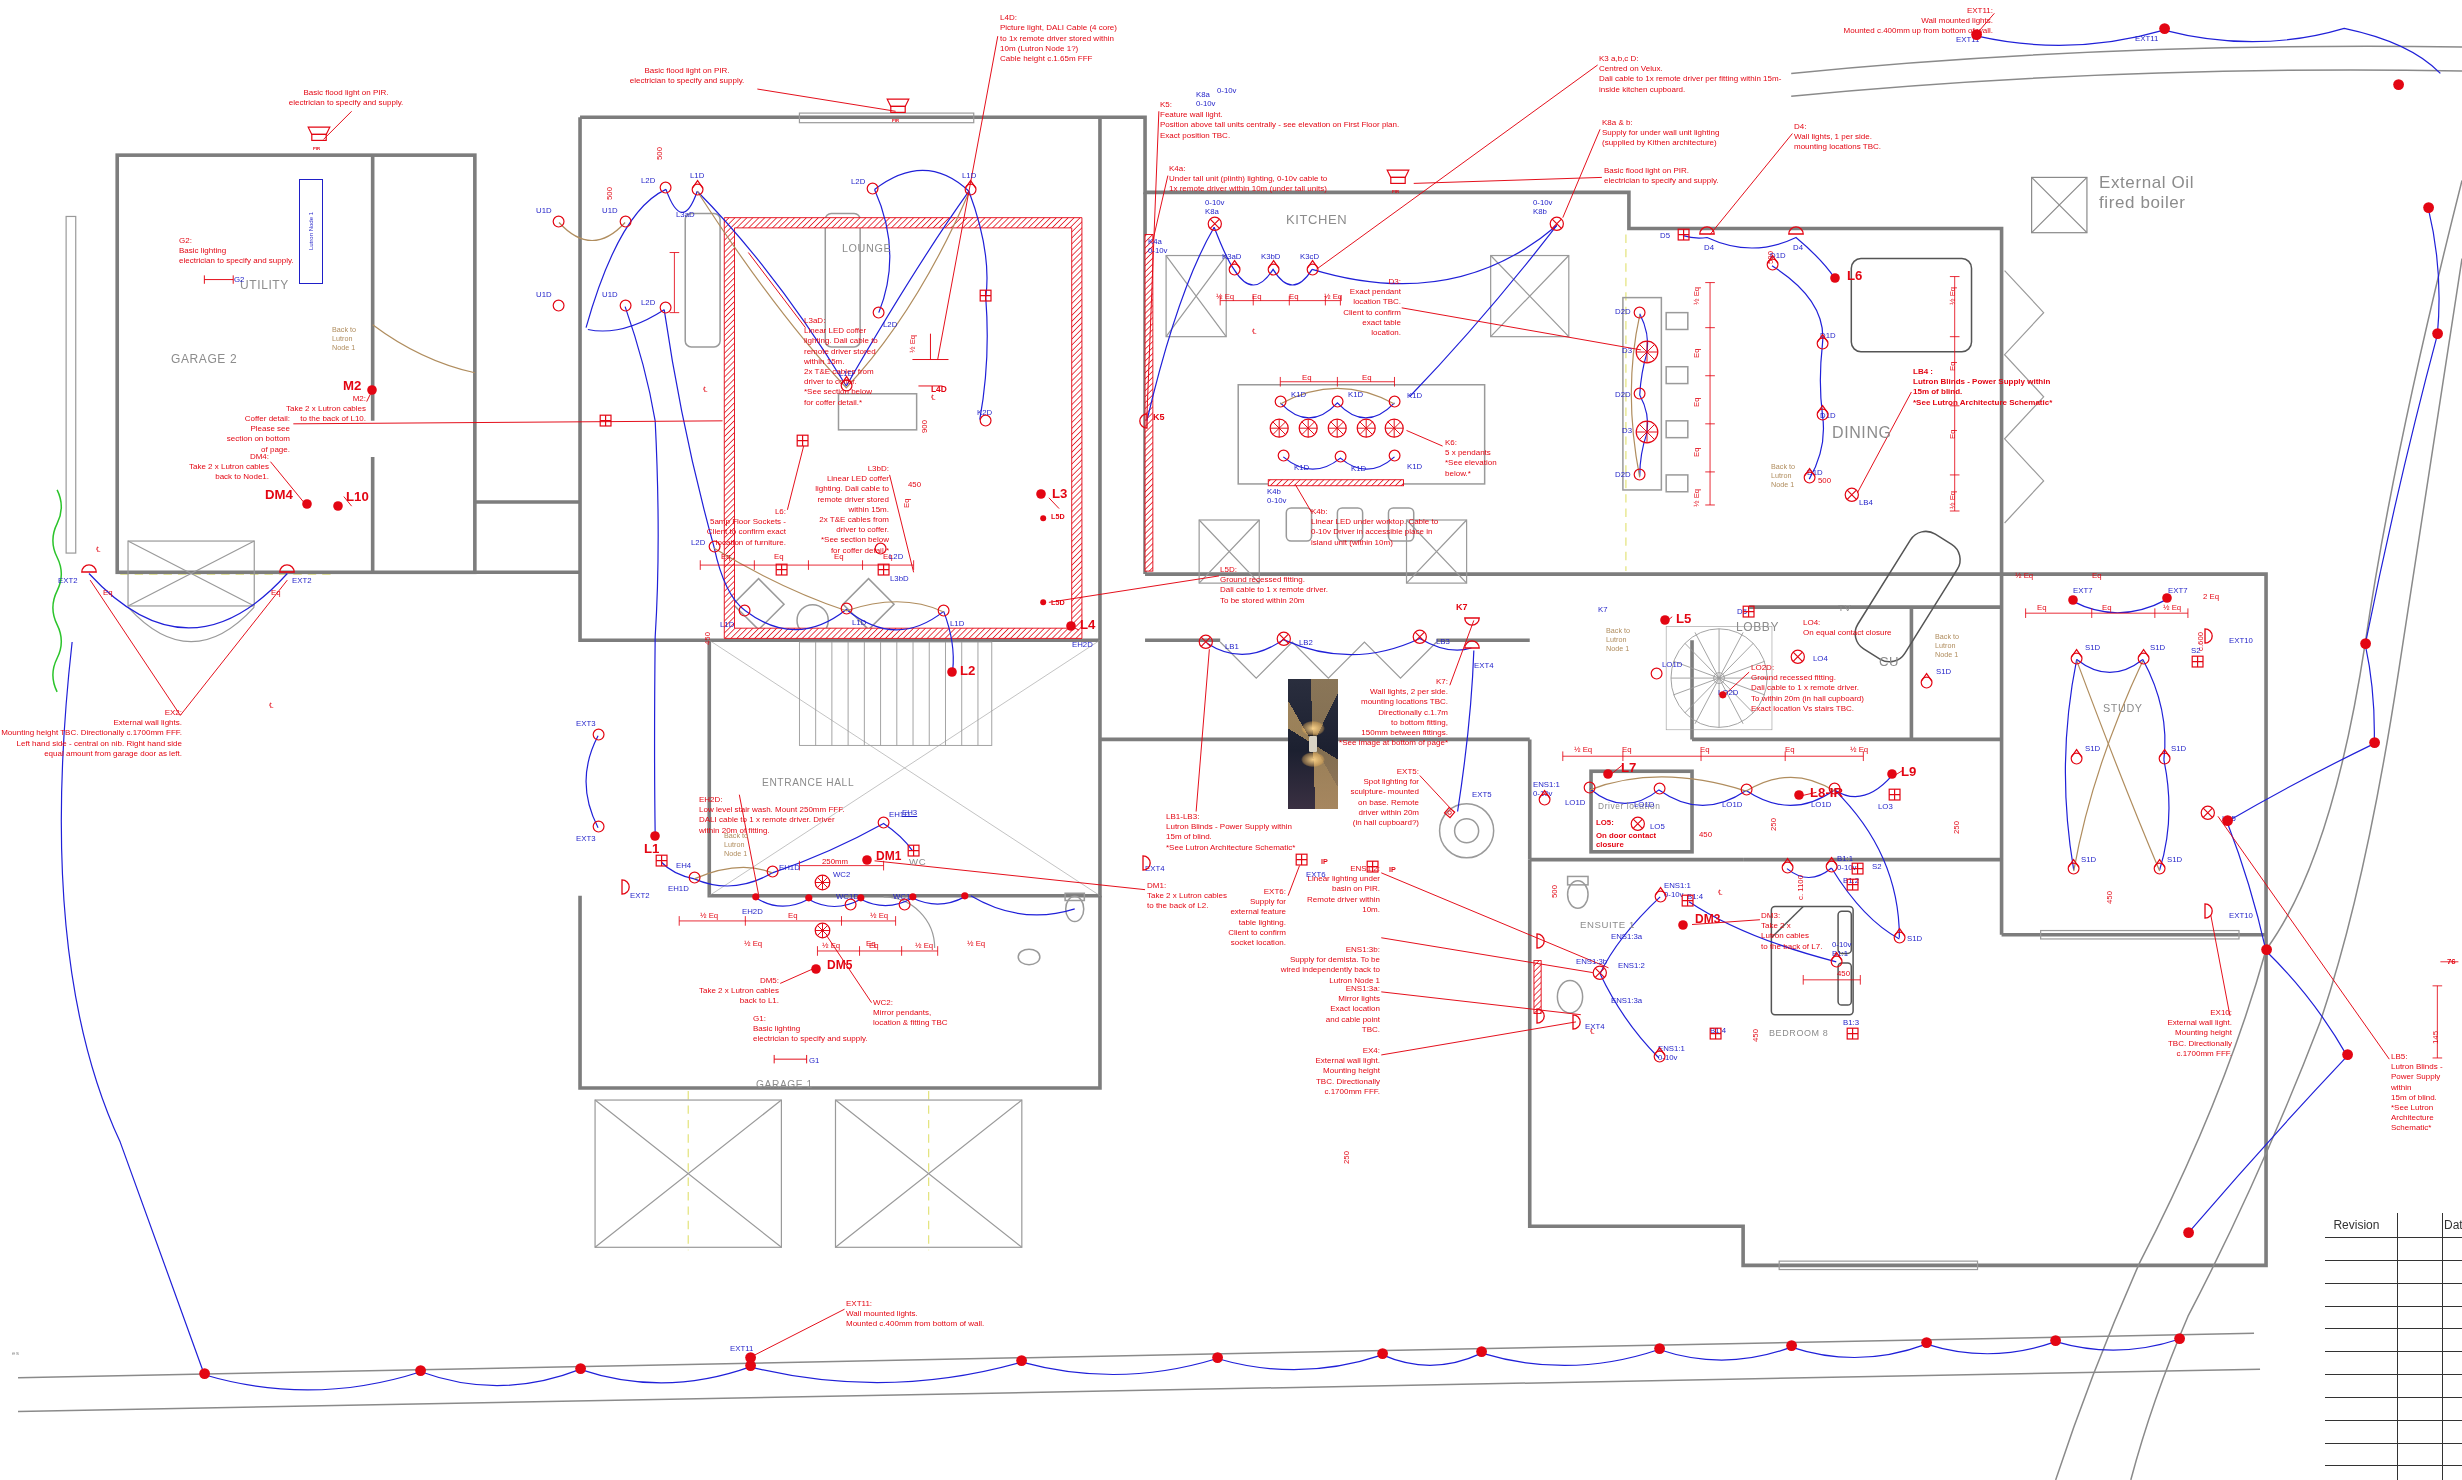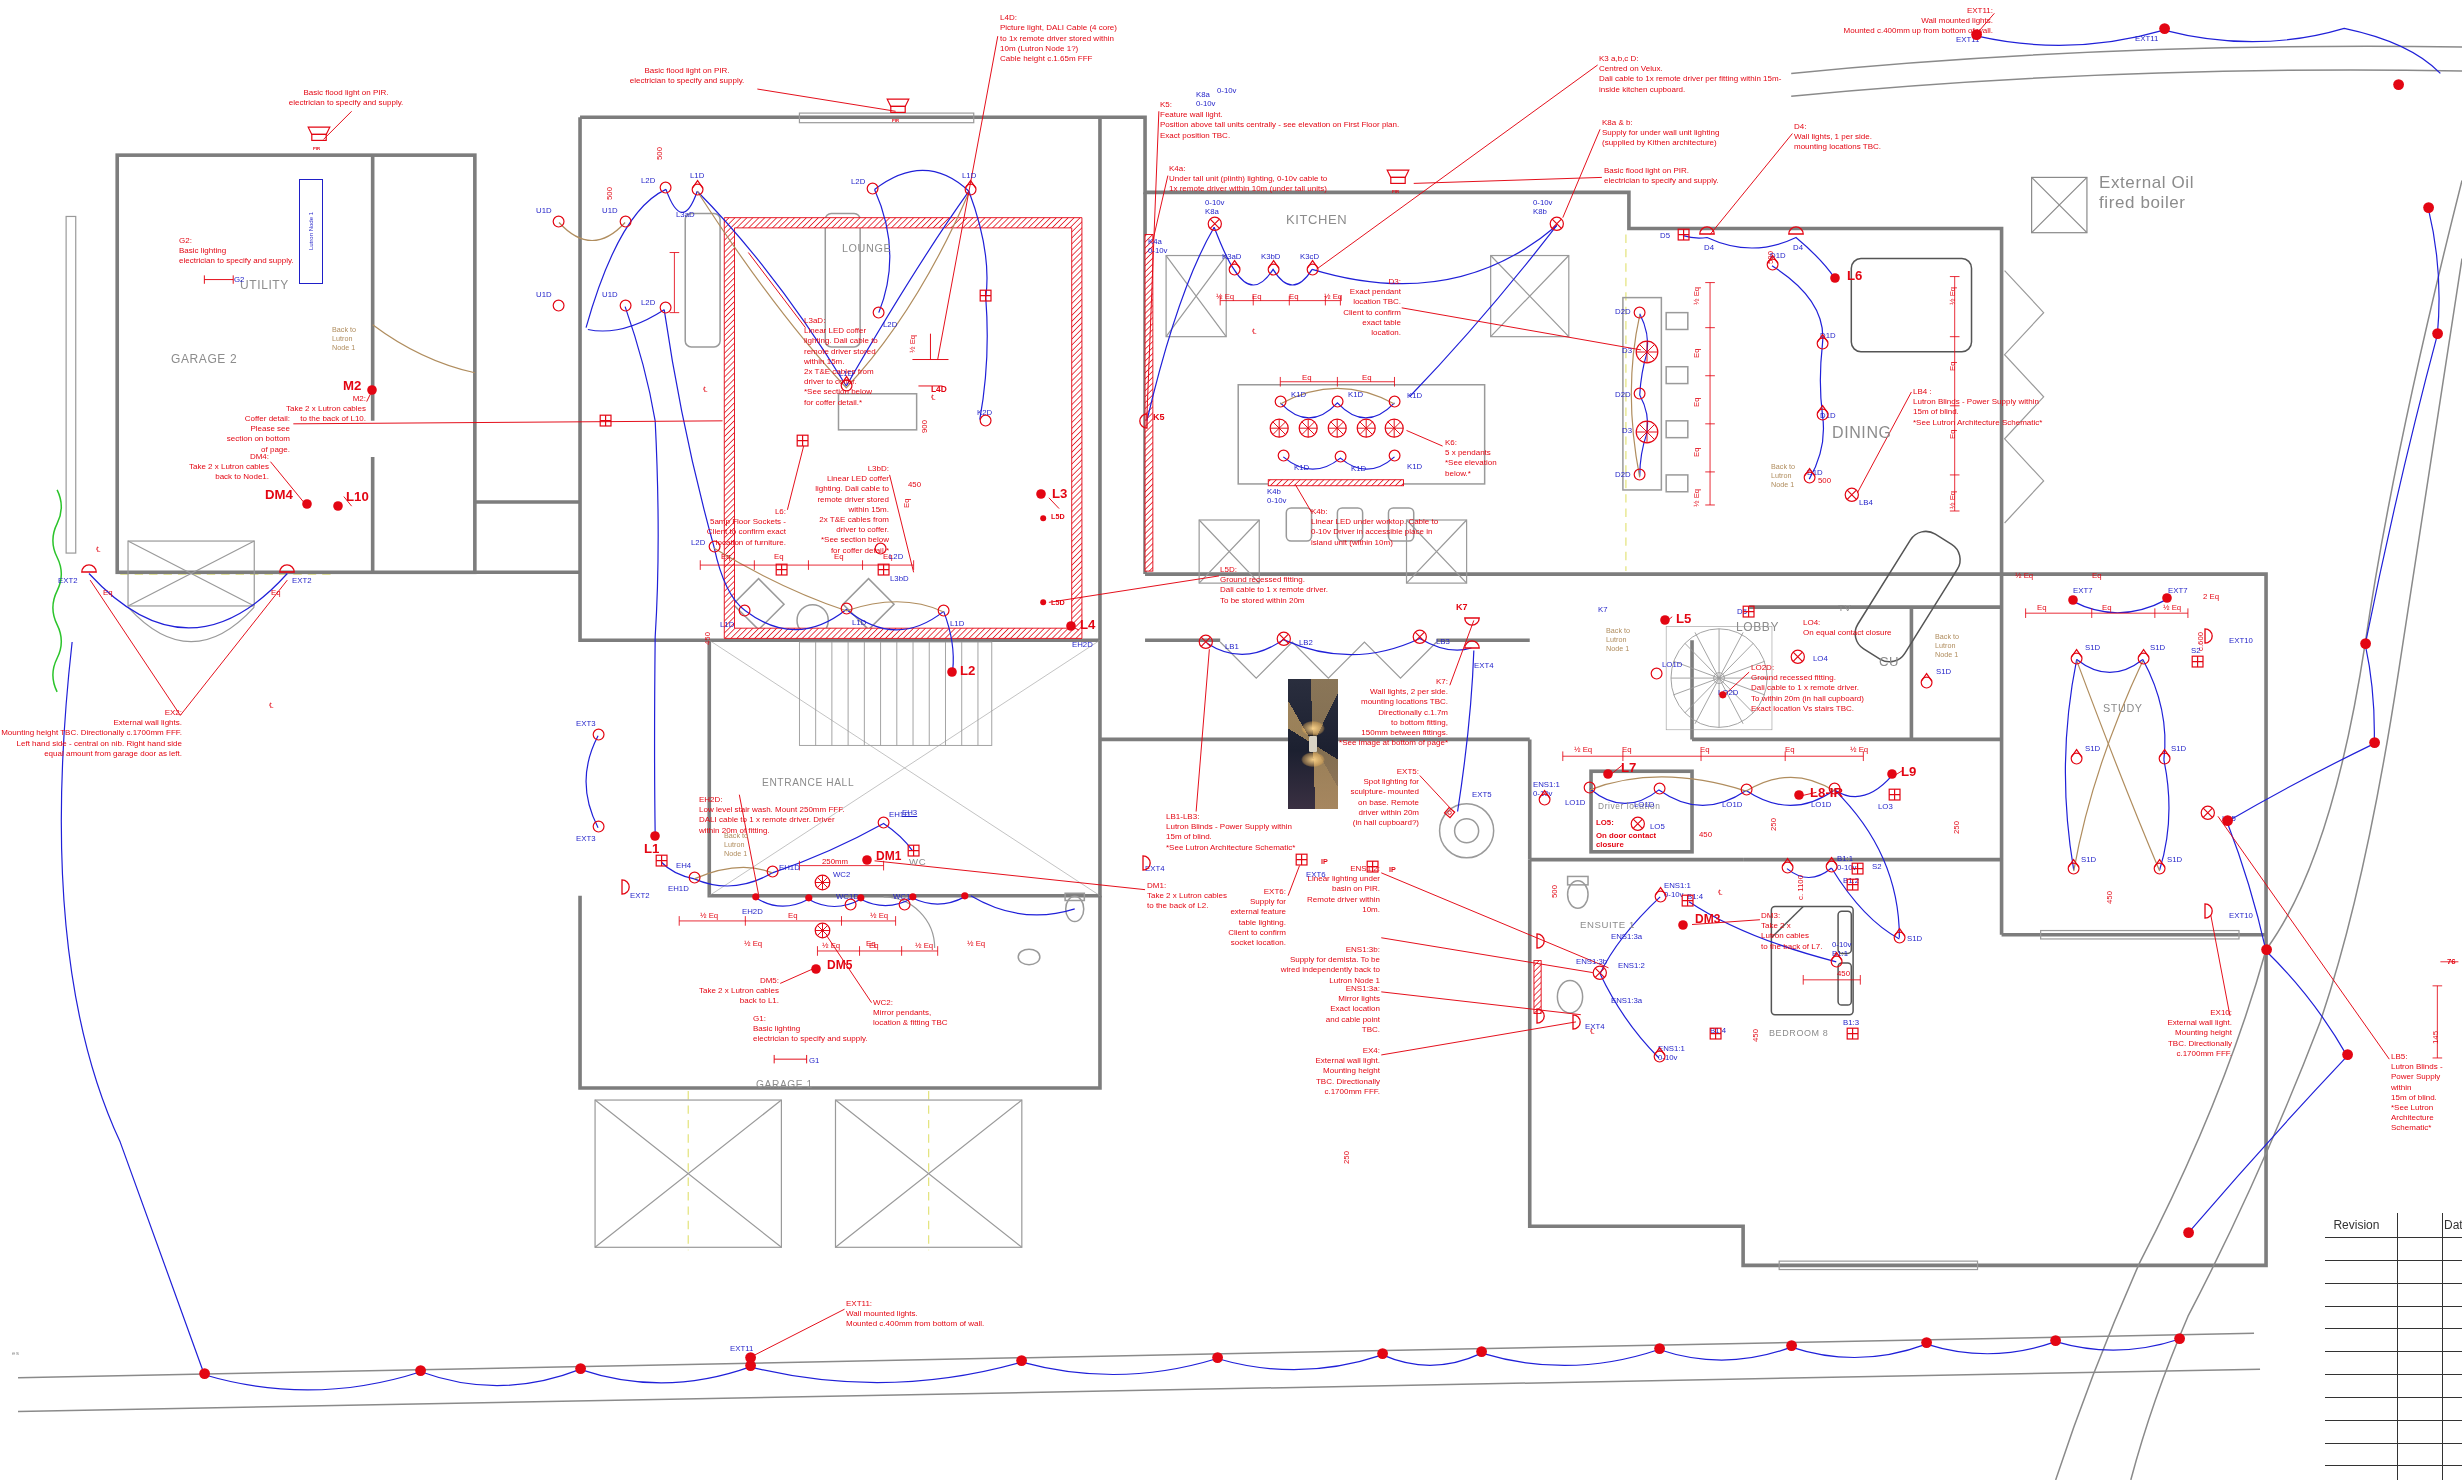--- a/index.html
+++ b/index.html
@@ -429,21 +429,21 @@
       <div class="note left" style="left: 1311px; top: 507px;">K4b:
 Linear LED under worktop. Cable to
 0-10v Driver in accessible place in
 island unit (within 10m)</div>
       <div class="note right" style="left: 1401px; top: 277px;">D3:
 Exact  pendant
 location TBC.
 Client to confirm
 exact table
 location.</div>
-      <div class="note left" style="left: 1913px; top: 387px;">LB4 :
+      <div class="note left" style="left: 1913px; top: 367px; font-weight: bold;">LB4 :
 Lutron Blinds - Power Supply within
 15m of blind.
 *See Lutron Architecture Schematic*</div>
       <div class="note left" style="left: 1803px; top: 618px;">LO4:
 On equal contact closure</div>
       <div class="note left" style="left: 1751px; top: 663px;">LO2D:
 Ground recessed fitting.
 Dali cable to 1 x remote driver.
 To within 20m (in hall cupboard)
 Exact location Vs stairs TBC.</div>

